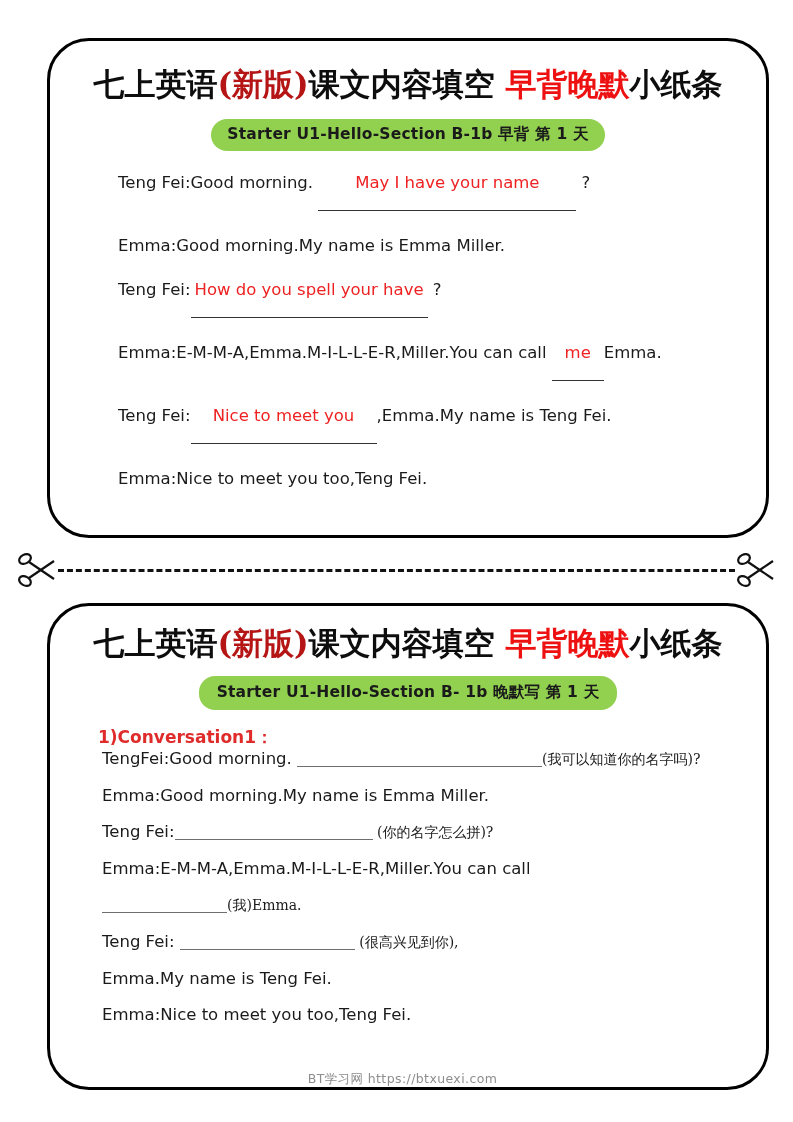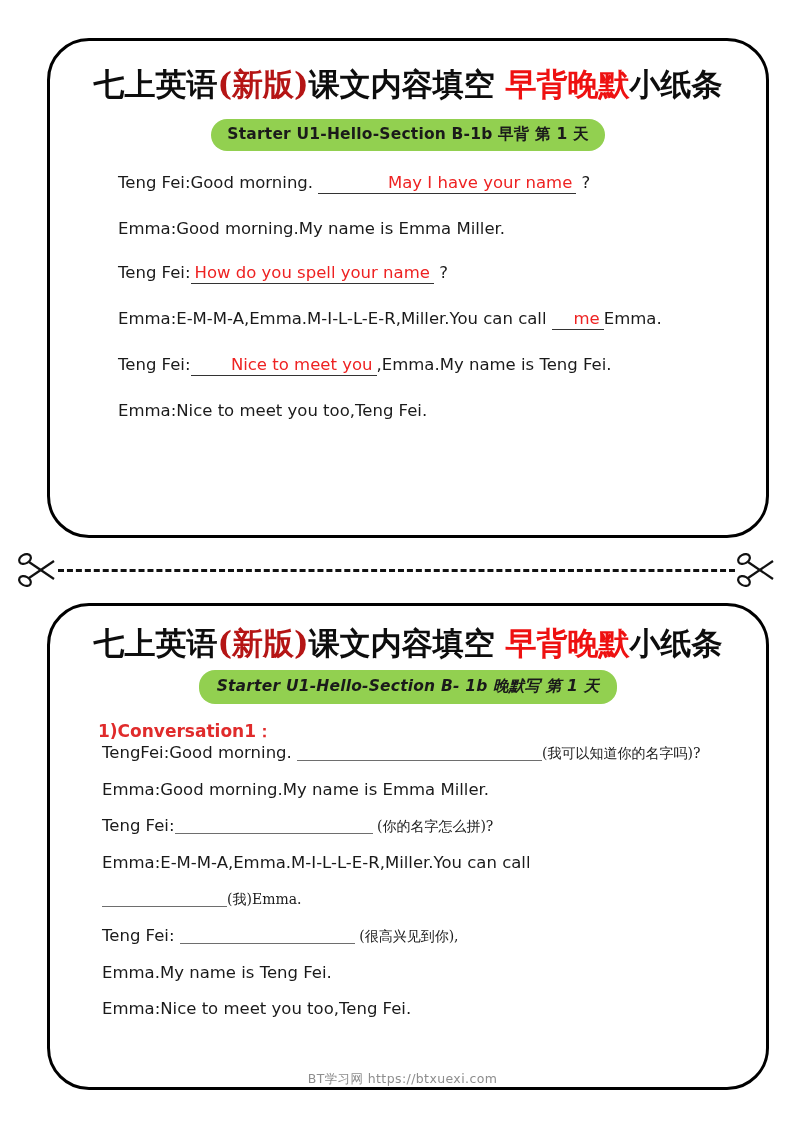--- a/index.html
+++ b/index.html
@@ -49,21 +49,21 @@
   .t-black { color: #0d0d0d; }
   .t-darkred { color: #b51515; }
   .t-red { color: #ee1111; }
 
   
   .banner-wrap {
     display: flex;
     justify-content: center;
   }
   #card-morning .banner-wrap { margin-top: 16px; }
-  #card-evening .banner-wrap { margin-top: 8px; font-style: italic; }
+  #card-evening .banner-wrap { margin-top: 14px; }
   .banner {
     background: #92d050;
     color: #1a1a1a;
     font-family: "DejaVu Sans", sans-serif;
     font-size: 15.5px;
     font-weight: bold;
     padding: 5px 16px 6px 16px;
     white-space: nowrap;
     letter-spacing: 0.2px;
     border-radius: 16px;
@@ -97,22 +97,22 @@
     display: block;
   }
   #card-morning .line { margin: 0 0 25px 38px; }
   #card-evening .line { margin: 0 0 17px 22px; }
 
   
   .blank-filled {
     color: #ee2222;
     border-bottom: 1.6px solid #333333;
     display: inline-block;
-    text-align: right;
-    padding: 0 4px 1px 4px;
+    text-align: center;
+    padding: 0 4px 18px 4px;
     vertical-align: baseline;
   }
   .blank-w-long  { min-width: 250px; }
   .blank-w-mid   { min-width: 222px; }
   .blank-w-short { min-width: 178px; }
   .blank-w-tiny  { min-width: 44px; }
 
   
   .blank-empty {
     display: inline-block;
@@ -188,21 +188,21 @@
 
       <span class="line">
         <span>Teng Fei:Good morning.</span>
         <span class="blank-filled blank-w-long">May I have your name</span>
         <span>?</span>
       </span>
 
       <span class="line">Emma:Good morning.My name is Emma Miller.</span>
 
       <span class="line">
-        <span>Teng Fei:</span><span class="blank-filled blank-w-mid">How do you spell your name</span>
+        <span>Teng Fei:</span><span class="blank-filled blank-w-mid">How do you spell your have</span>
         <span>?</span>
       </span>
 
       <span class="line">
         <span>Emma:E-M-M-A,Emma.M-I-L-L-E-R,Miller.You can call</span>
         <span class="blank-filled blank-w-tiny">me</span><span>Emma.</span>
       </span>
 
       <span class="line">
         <span>Teng Fei:</span><span class="blank-filled blank-w-short">Nice to meet you</span><span>,Emma.My name is Teng Fei.</span>

